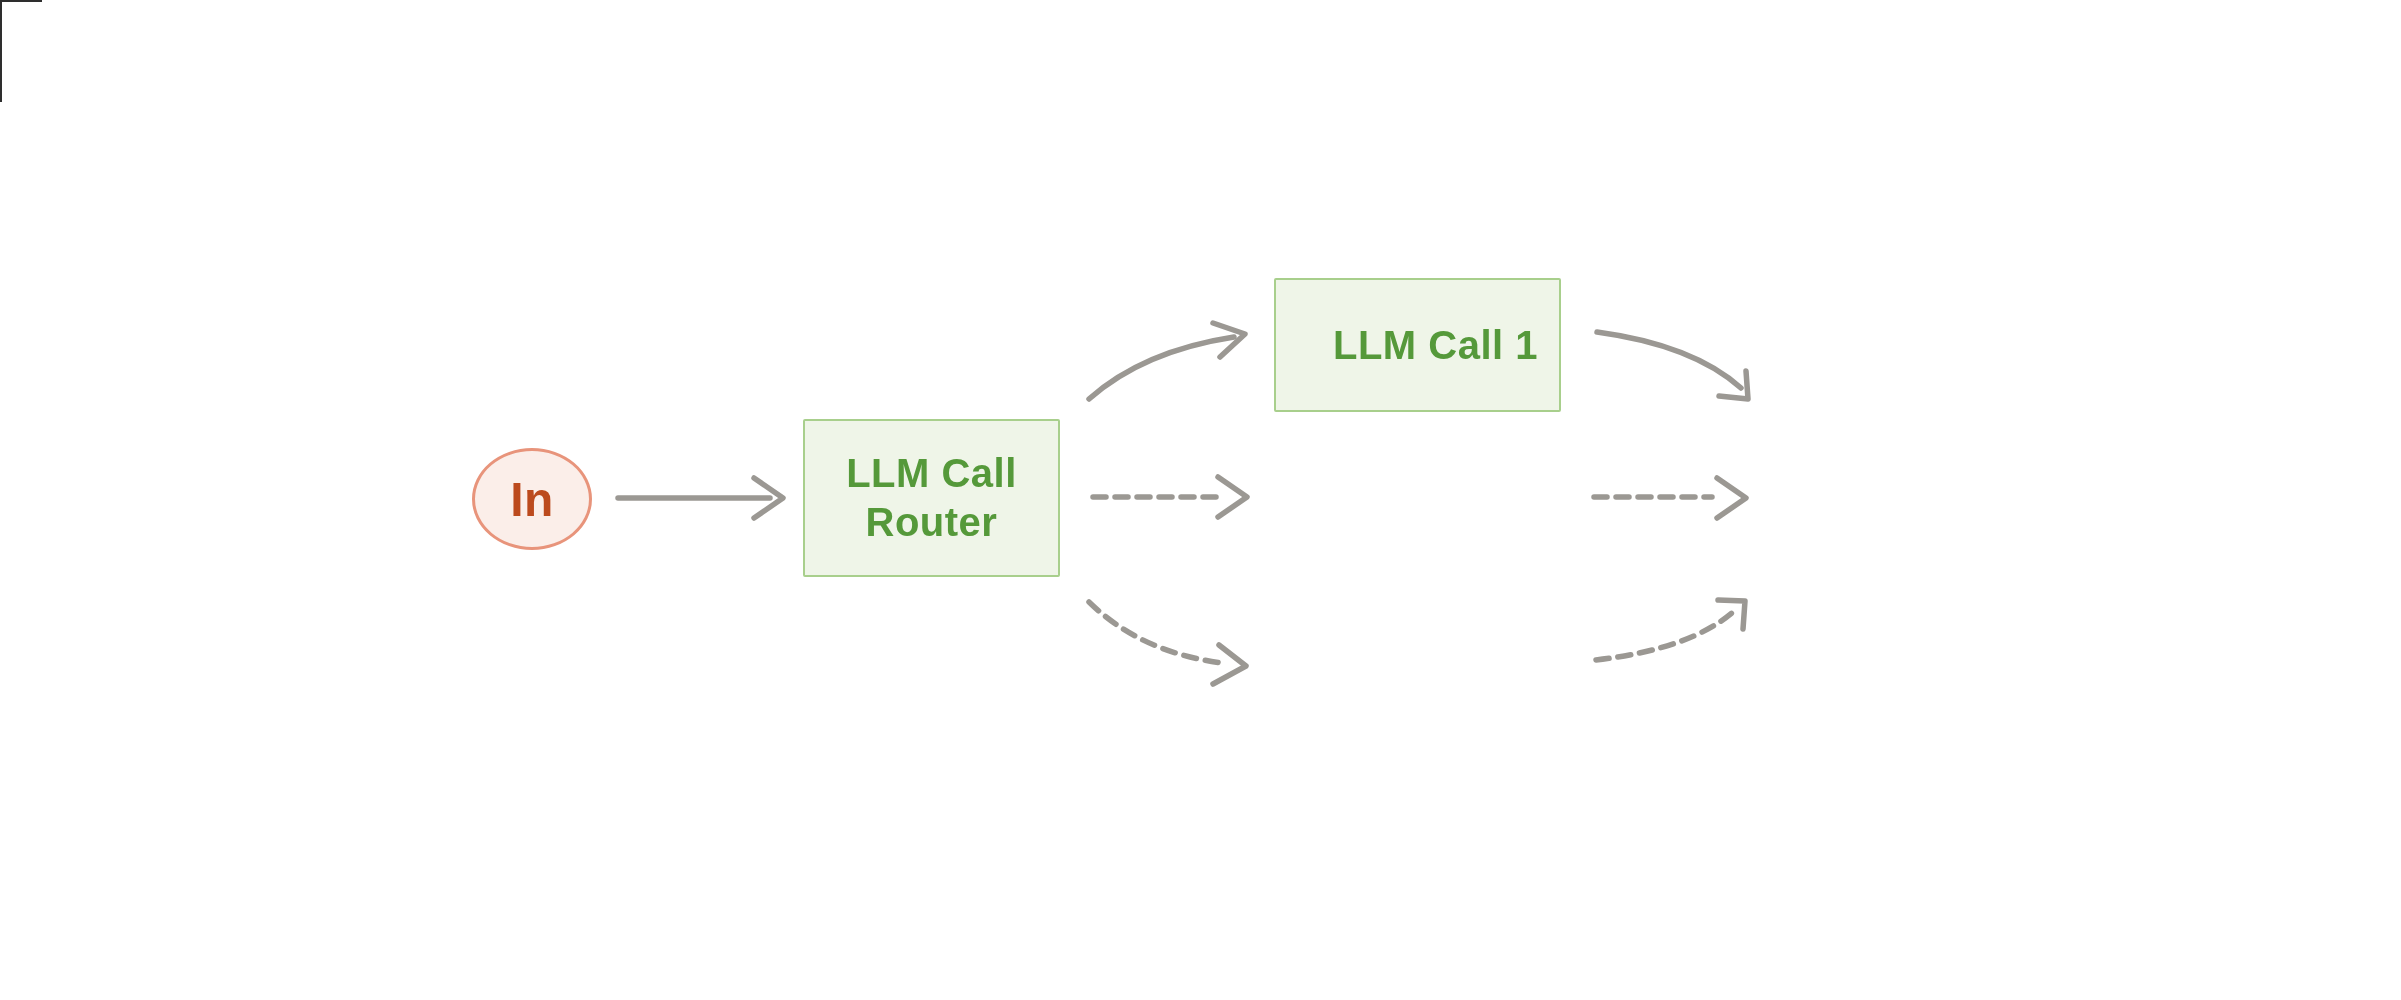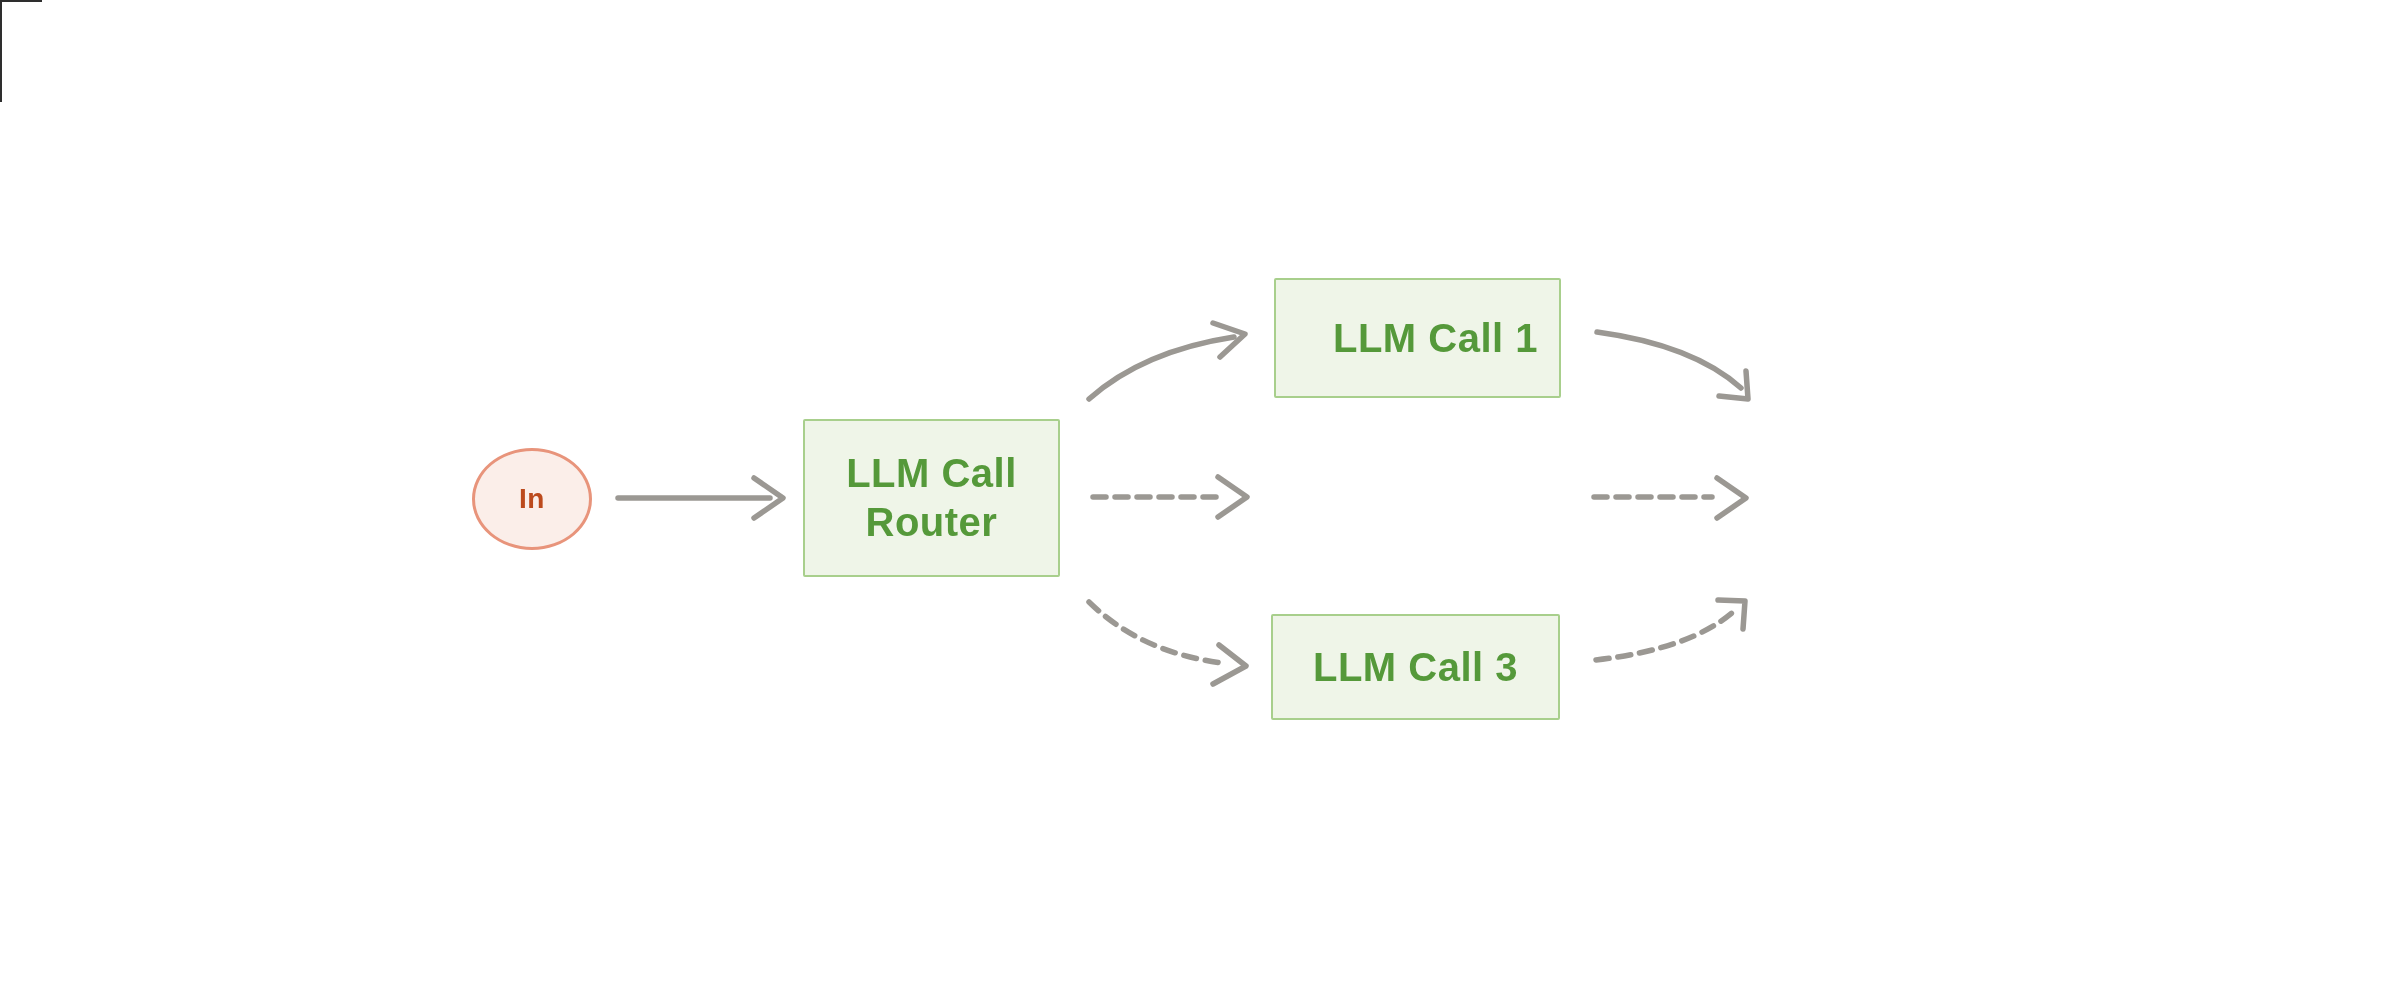--- a/index.html
+++ b/index.html
@@ -42,36 +42,36 @@
     border: 2.5px solid var(--green-border, #a8cf8c);
     color: var(--green-text, #55993a);
     font-size: 40px;
     border-radius: 2px;
   }
 
   .pink-node {
     background: var(--pink-fill, #fbeee9);
     border: 3px solid var(--pink-border, #e8947b);
     color: var(--red-text, #bc4a1d);
-    font-size: 28px;
+    font-size: 48px;
   }
 
   #node-in {
     left: 472px; top: 448px;
     width: 120px; height: 102px;
     border-radius: 50%;
   }
 
   #node-router {
     left: 803px; top: 419px;
     width: 257px; height: 158px;
     line-height: 1.22;
   }
 
-  #node-call1 { left: 1274px; top: 278px; width: 287px; height: 120px; padding-left: 36px; }
+  #node-call1 { left: 1274px; top: 278px; width: 287px; height: 134px; padding-left: 36px; }
   #node-call2 { left: 1273px; top: 446px; width: 288px; height: 107px; }
   #node-call3 { left: 1271px; top: 614px; width: 289px; height: 106px; }
 
   #node-out {
     left: 1775px; top: 445px;
     width: 157px; height: 110px;
     border-radius: 52px;
   }
 
   #arrow-layer {
@@ -145,18 +145,15 @@
       <span>LLM Call</span><br>
       <span>Router</span>
     </span>
   </div>
 
   <div id="node-call1" class="node green-box">
     <span>LLM Call 1</span>
   </div>
 
 
-  <div id="node-call3" class="node green-box">
-    <span>LLM Call 3</span>
-  </div>
 
 
 </div>
 
 </body></html>

